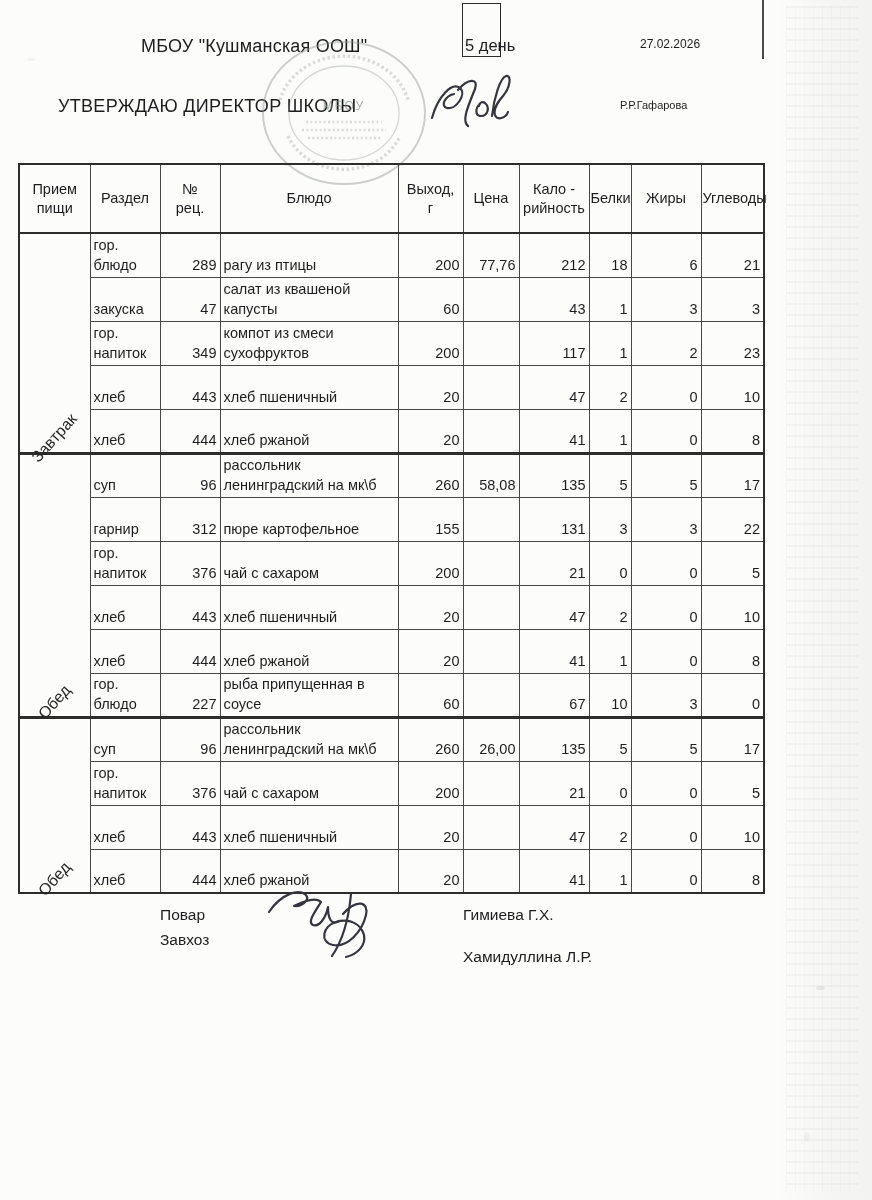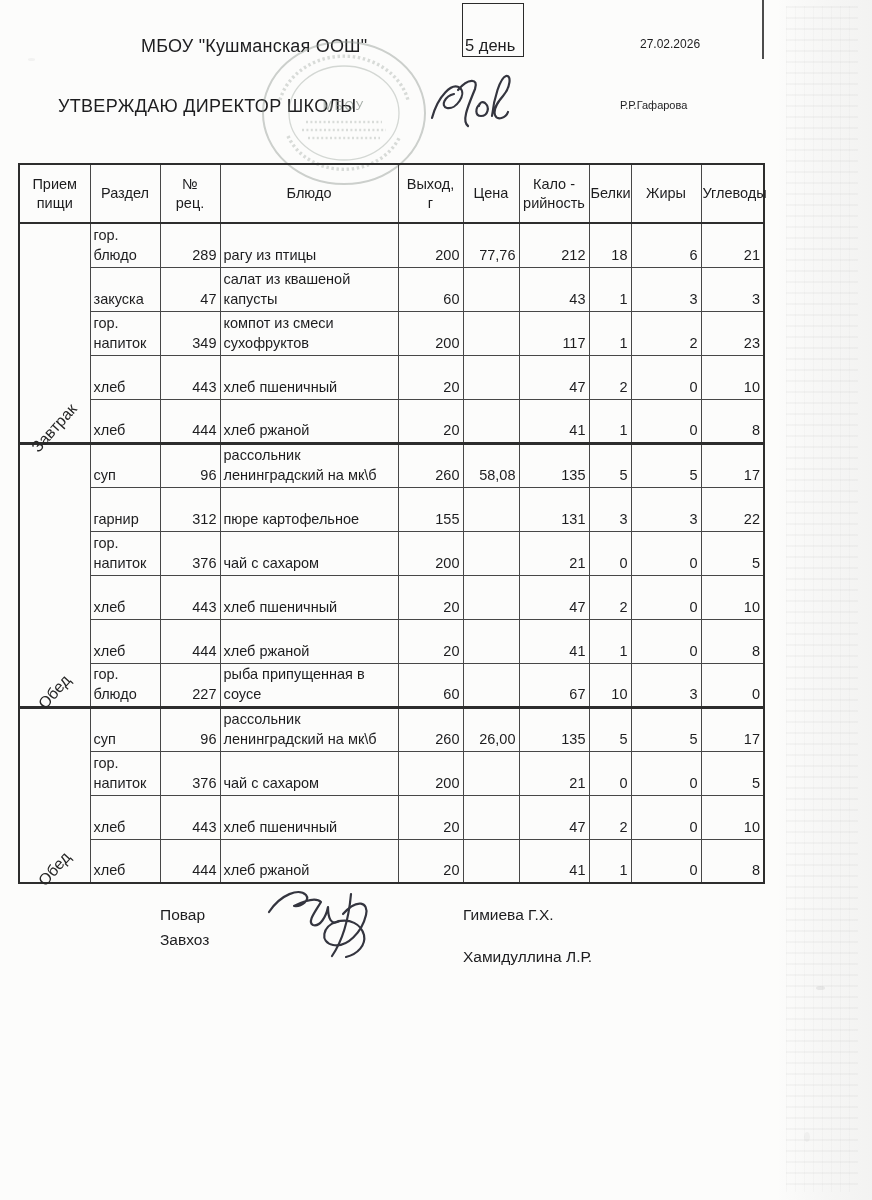--- a/index.html
+++ b/index.html
@@ -19,21 +19,21 @@
   }
   .page{
     position:relative;width:872px;height:1200px;
     background:
       linear-gradient(90deg, rgba(0,0,0,0) 0 89%, rgba(90,90,90,0.04) 95%, rgba(90,90,90,0.06) 100%),
       var(--paper);
   }
   
   .school-name{position:absolute;left:141px;top:36px;font-size:18px;letter-spacing:.2px;}
   .day-box{
-    position:absolute;left:462px;top:3px;width:62px;height:54px;
+    position:absolute;left:462px;top:3px;width:39px;height:54px;
     border:1.6px solid #2b2b2b;box-sizing:border-box;
     display:flex;align-items:flex-end;
   }
   .day-box span{font-size:16.5px;padding:0 0 1px 2px;white-space:nowrap;}
   .date-label{position:absolute;left:640px;top:37px;font-size:12px;}
   .approval-title{position:absolute;left:58px;top:96px;font-size:18px;letter-spacing:.3px;}
   .director-name{position:absolute;left:620px;top:99px;font-size:11px;}
   
   .stamp{position:absolute;left:258px;top:38px;opacity:.78;filter:blur(.3px);}
   
@@ -41,21 +41,21 @@
   .sig2{position:absolute;left:255px;top:880px;}
   .sig1 path,.sig2 path{stroke:var(--sig);stroke-width:2.2;fill:none;stroke-linecap:round;stroke-linejoin:round;}
   
   table.menu{
     position:absolute;left:18px;top:163px;width:745px;
     border-collapse:collapse;table-layout:fixed;
     font-size:14.5px;color:var(--ink);
     border:2.2px solid var(--border-dark);
   }
   .menu th,.menu td{border:1.3px solid var(--border);box-sizing:border-box;}
-  .menu thead tr{height:59px;}
+  .menu thead tr{height:69px;}
   .menu th{
     font-weight:400;font-size:14.5px;text-align:center;vertical-align:middle;
     white-space:pre-line;line-height:1.3;padding:0 1px;
     border-bottom:2px solid var(--border-dark);
   }
   .menu tbody tr{height:44px;}
   .menu td{vertical-align:bottom;padding:0 3px 2px 3px;line-height:1.38;}
   .cell-razdel,.cell-dish{text-align:left;white-space:pre-line;}
   .num{text-align:right;padding-right:2px;}
   .meal-cell{vertical-align:middle;text-align:center;}

